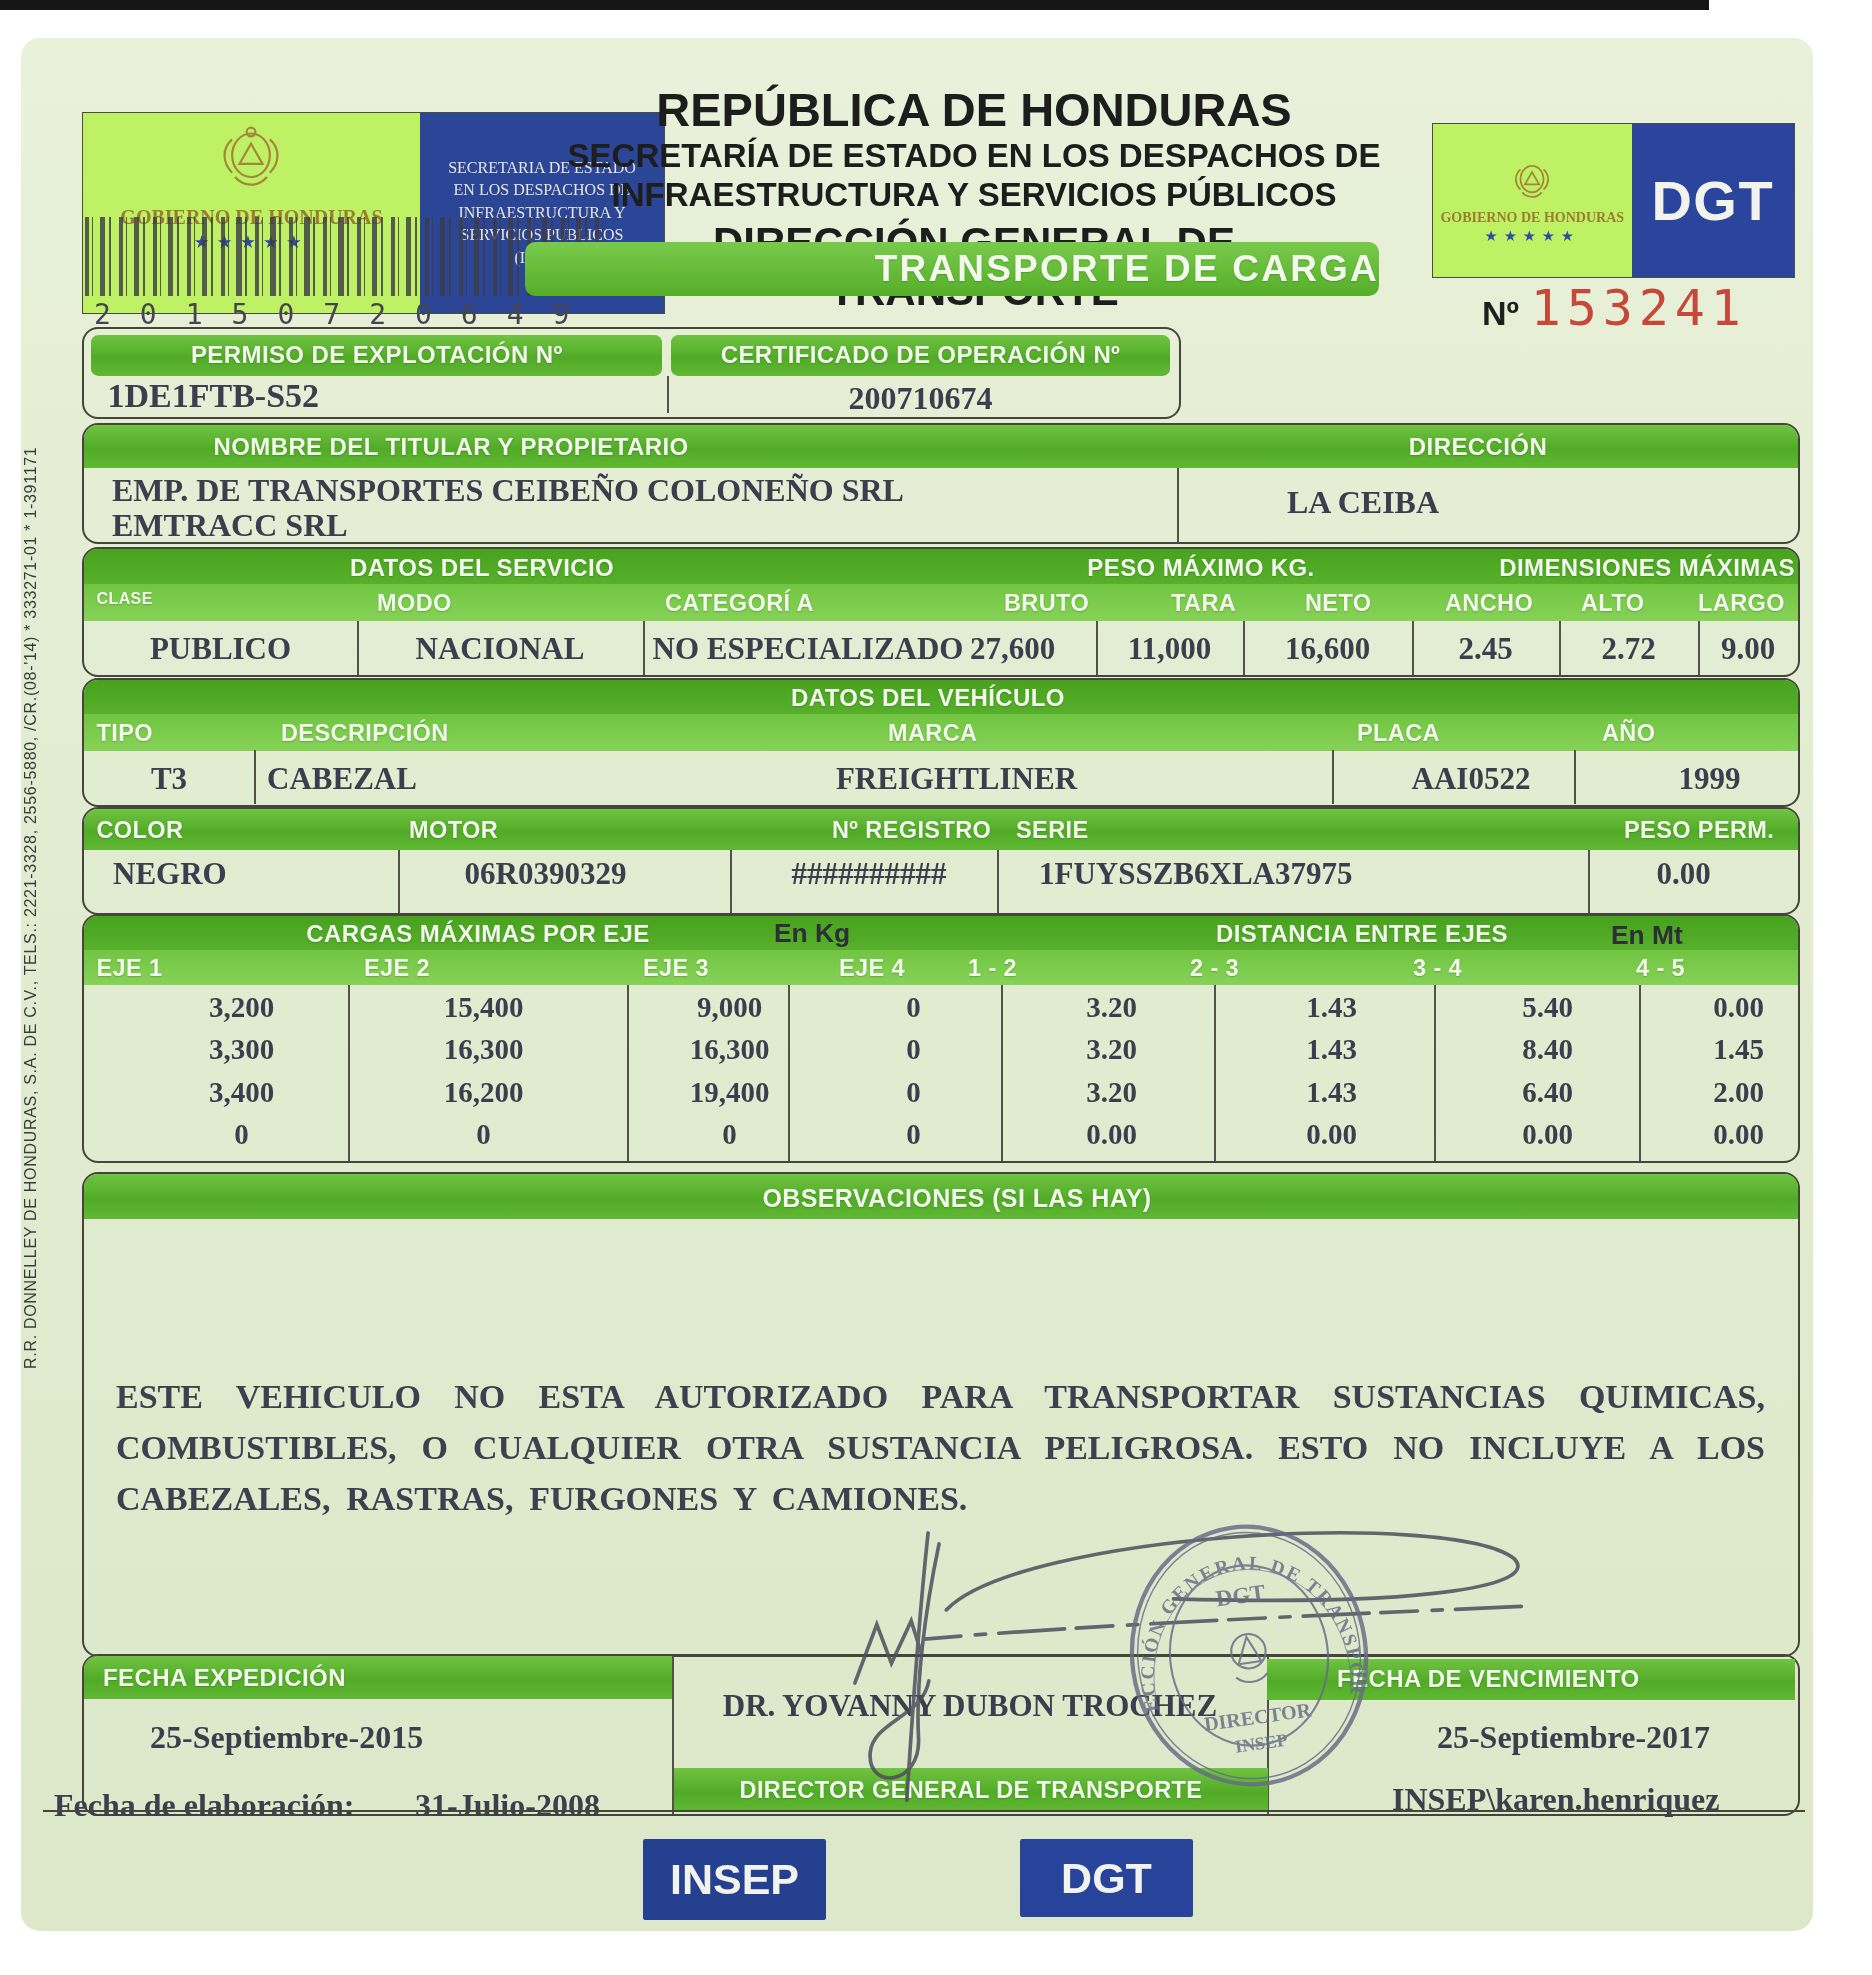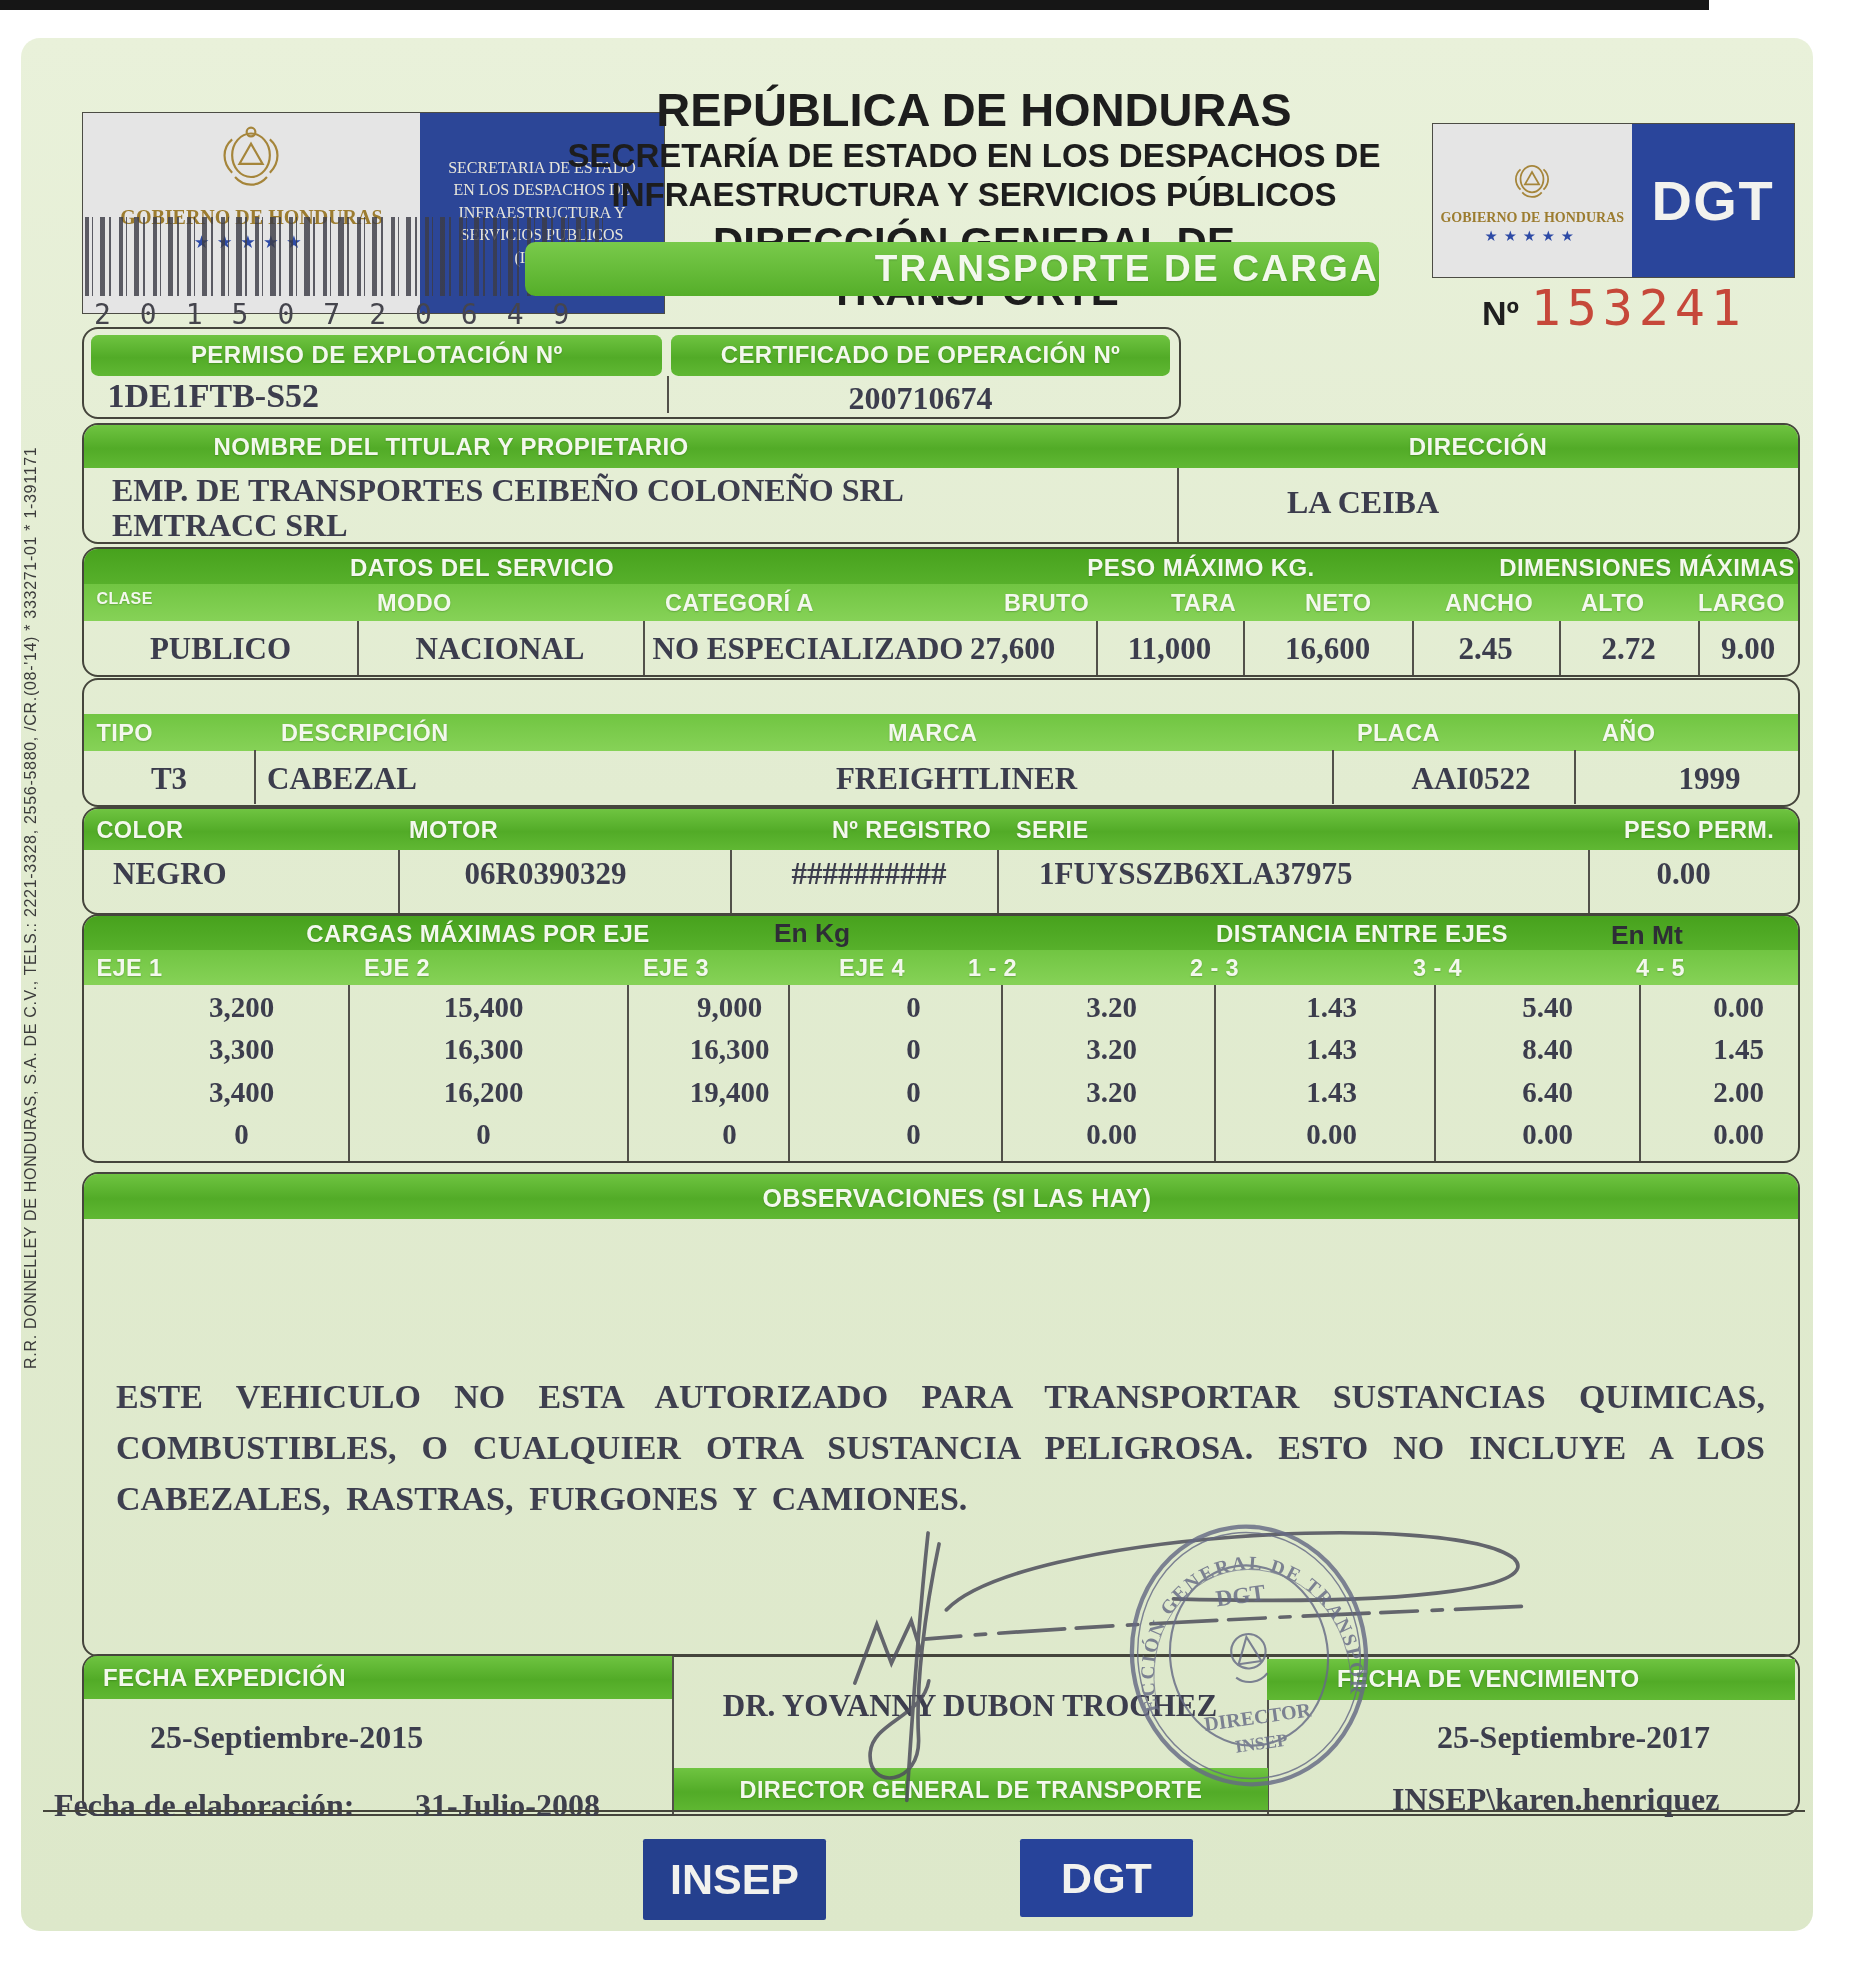--- a/index.html
+++ b/index.html
@@ -27,21 +27,21 @@
   
   .h-center{position:absolute;left:563px;top:82px;width:822px;text-align:center;color:#1d1d1d;}
   .h-title{font-size:47px;font-weight:bold;letter-spacing:0;}
   .h-sub{font-size:33px;font-weight:bold;line-height:1.18;}
   .h-dir{font-size:42px;font-weight:bold;margin-top:4.4px;}
   .banner{position:absolute;left:525px;top:242px;width:854px;height:54px;border-radius:10.3px;
           background:linear-gradient(180deg,#79ca4b,#55ae29);}
   .banner span{display:block;line-height:54px;text-align:right;font-size:37px;letter-spacing:2.2px;}
 
   .logobox{position:absolute;background:#fdfdfa;border:1.5px solid #4c4c44;display:flex;}
-  .logo-white{background:#e5e5e5;display:flex;flex-direction:column;align-items:center;}
+  .logo-white{background:#bef264;display:flex;flex-direction:column;align-items:center;}
   .logo-blue{background:#2c4697;color:#e9e7da;font-family:"Liberation Serif",serif;
              font-variant:small-caps;display:flex;flex-direction:column;justify-content:center;
              text-align:center;}
   .govtext{color:#9c7c2f;font-family:"Liberation Serif",serif;font-weight:bold;
            font-variant:small-caps;white-space:nowrap;}
   .stars{color:#2d4aa6;letter-spacing:7.3px;}
 
   .barcode{position:absolute;left:85px;top:217px;width:518px;height:79px;opacity:.82;
     background:repeating-linear-gradient(90deg,
       #3c3c46 0 3.7px, rgba(0,0,0,0) 3.7px 6.6px,
@@ -200,20 +200,23 @@
     <div class="val center" style="left:559px;top:82px;width:330px;">NO ESPECIALIZADO</div>
     <div class="val center" style="left:844px;top:82px;width:169px;">27,600</div>
     <div class="val center" style="left:1012px;top:82px;width:147px;">11,000</div>
     <div class="val center" style="left:1159px;top:82px;width:169px;">16,600</div>
     <div class="val center" style="left:1328px;top:82px;width:147px;">2.45</div>
     <div class="val center" style="left:1475px;top:82px;width:139px;">2.72</div>
     <div class="val center" style="left:1614px;top:82px;width:100px;">9.00</div>
   </div>
 
   <div class="box" style="left:82px;top:678px;width:1714px;height:125px;overflow:hidden;">
+    <div class="g2top" style="left:0;top:0;width:100%;height:34px;">
+      <span class="glabel cpos" style="left:844px;top:4.4px;">DATOS DEL VEHÍCULO</span>
+    </div>
     <div class="g2bot" style="left:0;top:34px;width:100%;height:37px;">
       <span class="glabel" style="position:absolute;left:12.5px;top:5.9px;font-size:23.5px;">TIPO</span>
       <span class="glabel" style="position:absolute;left:197px;top:5.9px;font-size:23.5px;">DESCRIPCIÓN</span>
       <span class="glabel" style="position:absolute;left:804px;top:5.9px;font-size:23.5px;">MARCA</span>
       <span class="glabel" style="position:absolute;left:1273px;top:5.9px;font-size:23.5px;">PLACA</span>
       <span class="glabel" style="position:absolute;left:1518px;top:5.9px;font-size:23.5px;">AÑO</span>
     </div>
     <div class="vline" style="left:170px;top:70px;height:54px;"></div>
     <div class="vline" style="left:1248px;top:70px;height:54px;"></div>
     <div class="vline" style="left:1490px;top:70px;height:54px;"></div>

